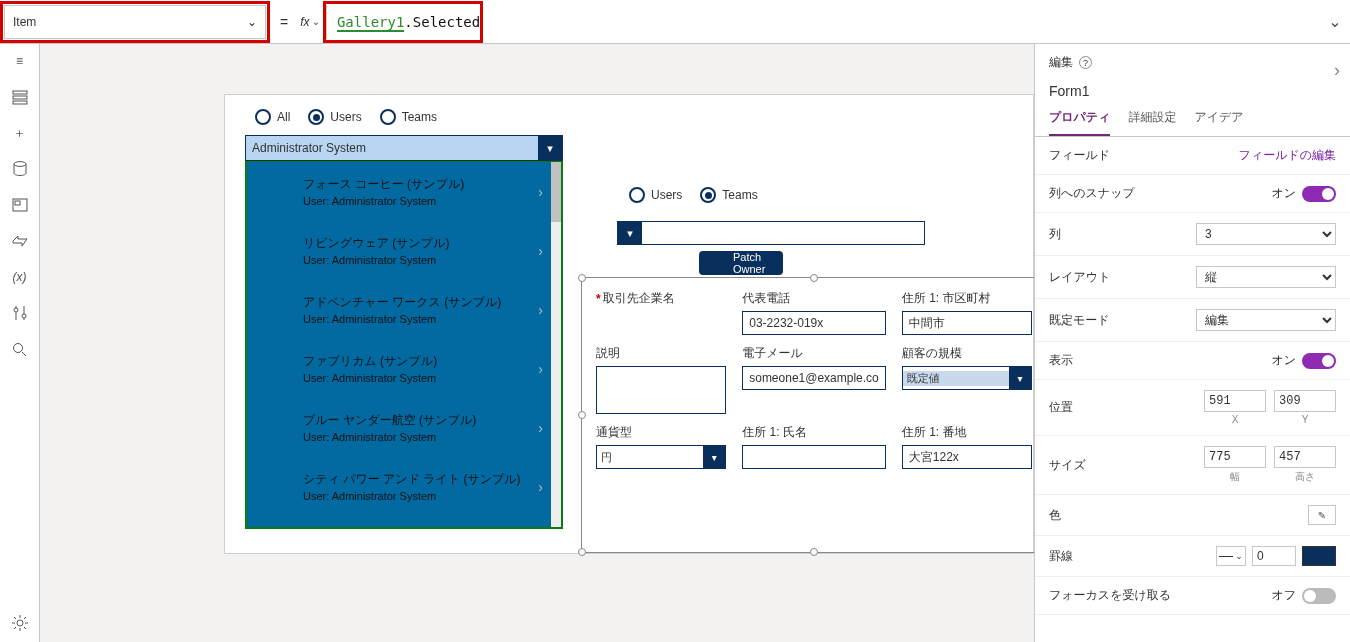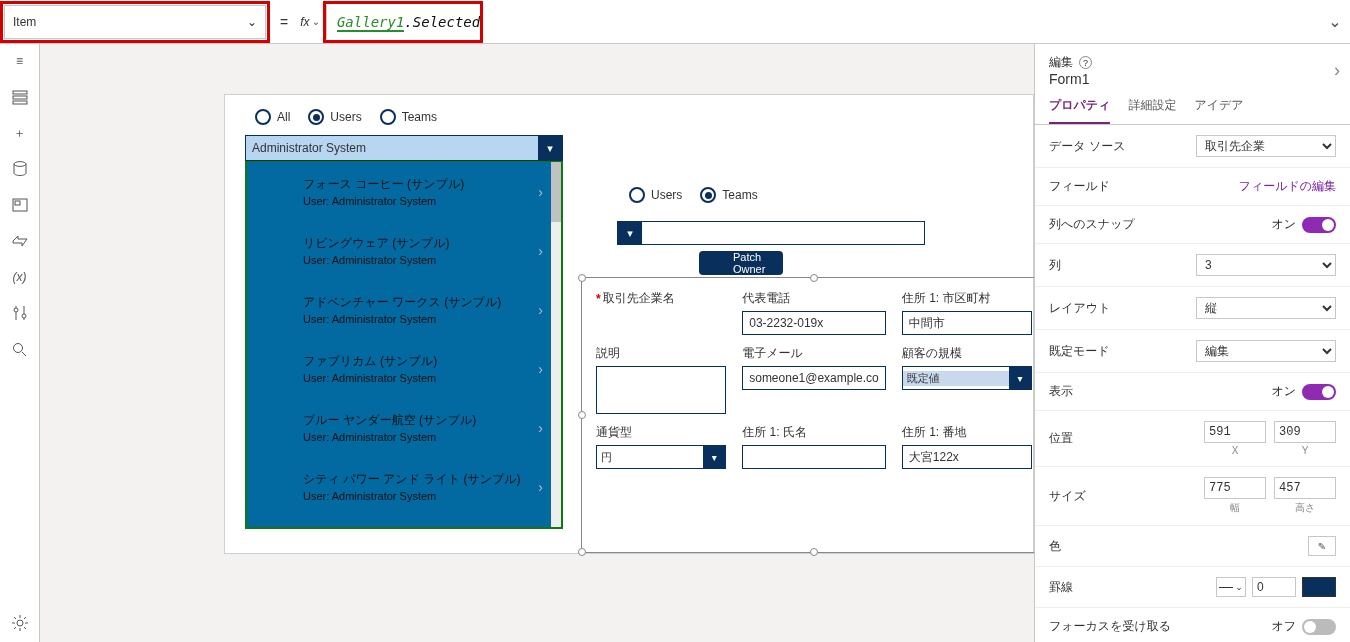--- a/index.html
+++ b/index.html
@@ -19,21 +19,21 @@
   *{box-sizing:border-box;font-family:"Segoe UI",Meiryo,Arial,sans-serif;font-size:12px;color:var(--ink);}
   body{margin:0;width:1350px;height:642px;background:var(--bg);overflow:hidden;}
 
   
   .formula-bar{display:flex;align-items:center;height:44px;background:#fff;border-bottom:1px solid var(--border);}
   .prop-dd{margin:0 8px 0 4px;width:262px;height:34px;border:1px solid var(--border);display:flex;align-items:center;padding:0 8px;justify-content:space-between;background:#fff;}
   .prop-dd.redbox{outline:3px solid var(--red);outline-offset:1px;}
   .eq{padding:0 6px;font-size:14px;}
   .fx{font-style:italic;font-family:Georgia,serif;font-size:15px;display:flex;align-items:center;gap:2px;padding:0 6px;}
   .fx-chev{font-size:10px;color:#555;}
-  .formula-box{flex:1;height:34px;border-left:1px solid var(--border);display:flex;align-items:center;padding:0 10px;background:#fff;position:relative;font-style:italic;}
+  .formula-box{flex:1;height:34px;border-left:1px solid var(--border);display:flex;align-items:center;padding:0 10px;background:#fff;position:relative;}
   .formula-redbox{position:absolute;left:-4px;top:-4px;width:160px;height:42px;border:3px solid var(--red);pointer-events:none;}
   .formula-text{font-family:Consolas,monospace;font-size:14px;}
   .tok-obj{color:var(--fx-green);border-bottom:2px solid var(--fx-green);font-family:Consolas,monospace;font-size:14px;}
   .tok-dot,.tok-prop{color:#111;font-family:Consolas,monospace;font-size:14px;}
   .expand{width:30px;text-align:center;font-size:16px;color:#555;}
 
   
   .rail{position:absolute;left:0;top:44px;bottom:0;width:40px;background:#fff;border-right:1px solid var(--border);display:flex;flex-direction:column;align-items:center;padding-top:8px;gap:18px;}
   .rail .ic{width:18px;height:18px;display:flex;align-items:center;justify-content:center;color:#555;cursor:pointer;}
   .rail .spacer{flex:1;}
@@ -86,21 +86,21 @@
   .card .ctrl.dd{padding:0;}
   .card .ctrl.dd .v{flex:1;padding:0 4px;display:flex;align-items:center;font-size:11px;}
   .card .ctrl.dd .v.sel{background:#c9d9ec;}
   .card .ctrl.dd .b{width:22px;height:100%;background:var(--navy);color:#fff;display:flex;align-items:center;justify-content:center;font-size:10px;}
 
   
   .props{position:absolute;right:0;top:44px;bottom:0;width:316px;background:#fff;border-left:1px solid var(--border);overflow:hidden;}
   .props .hdr{padding:10px 14px 0 14px;}
   .props .edit{font-size:12px;color:#555;display:flex;align-items:center;gap:6px;}
   .props .edit .q{border:1px solid #888;border-radius:50%;width:13px;height:13px;font-size:9px;display:inline-flex;align-items:center;justify-content:center;}
-  .props .ctl-name{font-size:14px;margin-top:0;}
+  .props .ctl-name{font-size:14px;margin-top:12px;}
   .props .hdr-chev{position:absolute;right:10px;top:16px;color:#888;font-size:18px;}
   .tabs{display:flex;gap:18px;padding:10px 14px 0 14px;border-bottom:1px solid var(--border);}
   .tab{padding-bottom:8px;color:#555;cursor:pointer;}
   .tab.sel{color:var(--accent);border-bottom:2px solid var(--accent);font-weight:600;}
   .plist{padding:0;}
   .prow{display:flex;align-items:center;justify-content:space-between;padding:10px 14px;border-bottom:1px solid #eee;}
   .prow .lab{font-size:12px;}
   .prow .val{display:flex;align-items:center;gap:6px;}
   select.sm,input.sm{height:22px;border:1px solid var(--border);background:#fff;padding:0 4px;font-size:12px;}
   select.sm{width:140px;}
@@ -395,24 +395,20 @@
     <div class="hdr-chev">›</div>
   </div>
   <div class="tabs">
     <div class="tab sel">プロパティ</div>
     <div class="tab">詳細設定</div>
     <div class="tab">アイデア</div>
   </div>
   <div class="plist">
 
     <div class="prow">
-      <span class="lab">データ ソース</span>
-      <select class="sm"><option>取引先企業</option></select>
-    </div>
-    <div class="prow">
       <span class="lab">フィールド</span>
       <span class="link">フィールドの編集</span>
     </div>
     <div class="prow">
       <span class="lab">列へのスナップ</span>
       <span class="val">
           <span>オン</span>
           <span class="toggle on">
             <span class="knob"></span>
           </span>

